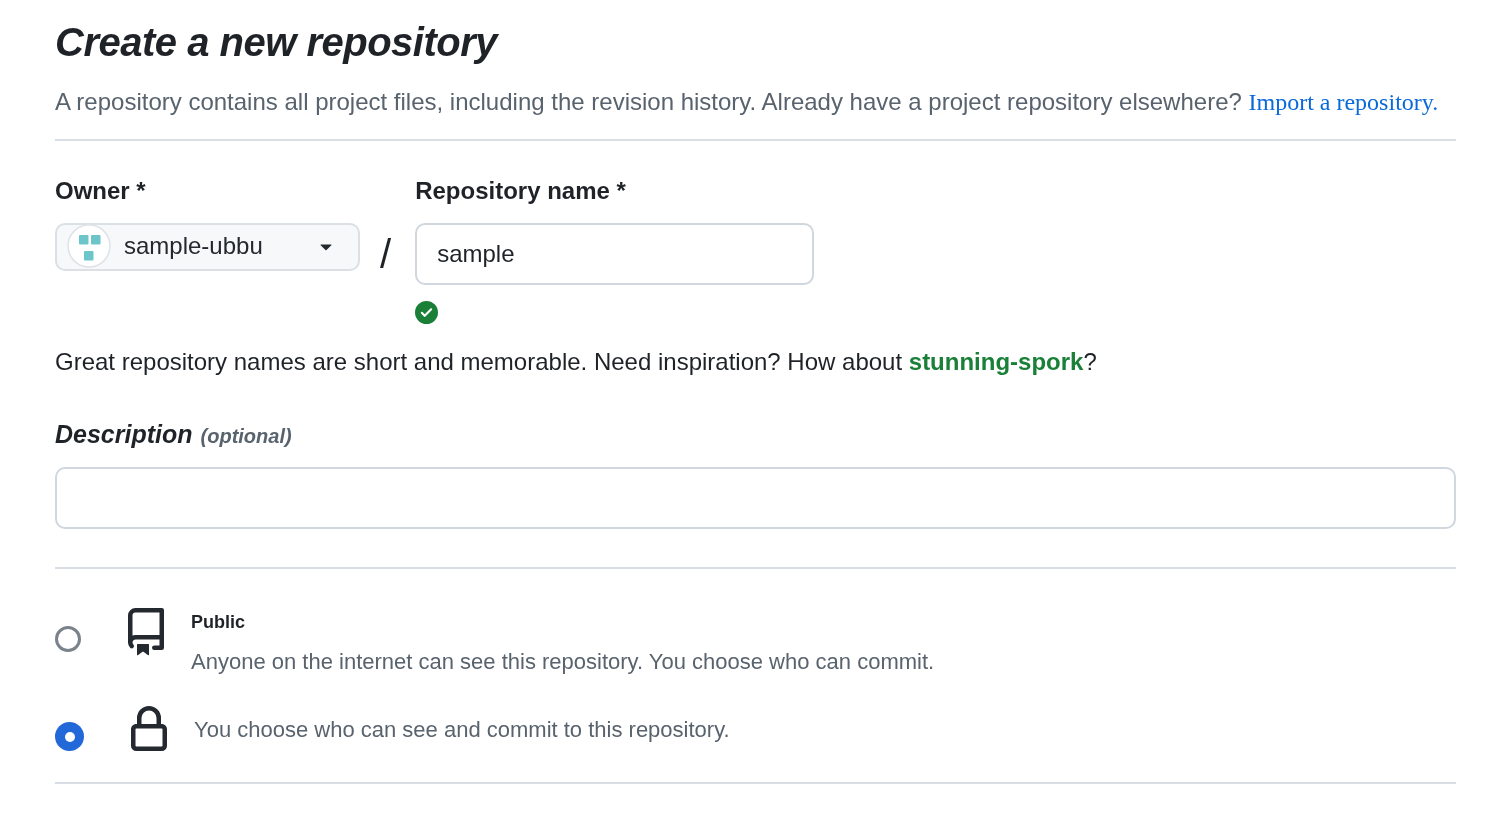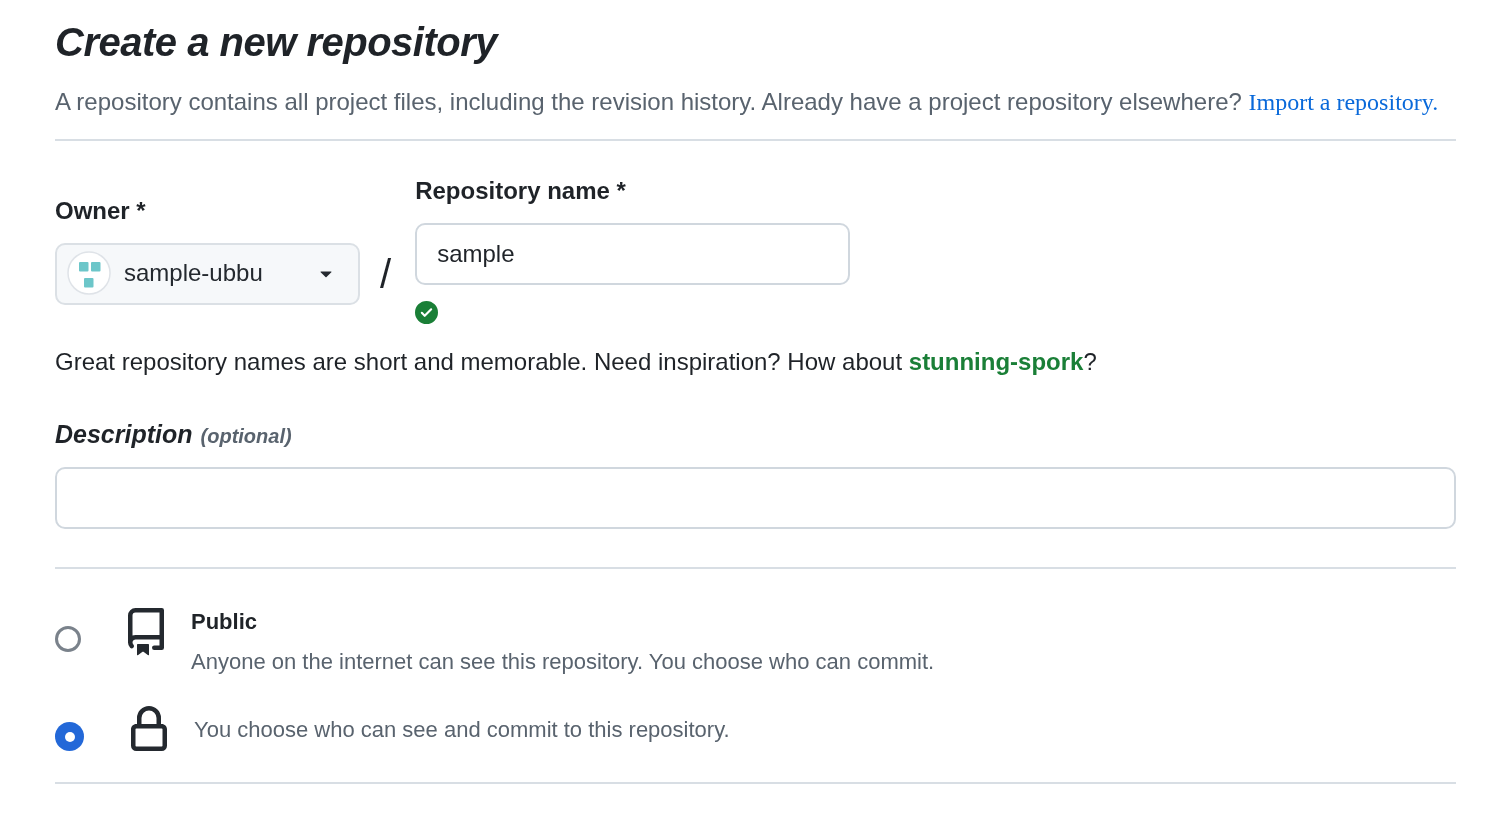--- a/index.html
+++ b/index.html
@@ -21,40 +21,40 @@
     font-family:"Liberation Sans","DejaVu Sans",sans-serif;
   }
   .page{padding:20px 40px 0 55px;}
 
   .page-title{margin:0;font-size:40px;font-weight:700;letter-spacing:-0.5px;color:var(--text-primary);font-style:italic;}
   .subtitle{margin:14px 0 0;font-size:24px;line-height:45px;color:var(--text-muted);}
   .subtitle a{color:var(--link-blue);text-decoration:none;font-family:Liberation Serif, serif;}
 
   hr.divider{border:none;border-top:2px solid var(--divider);margin:14px 0 0;}
 
-  .name-row{display:flex;align-items:center;margin-top:36px;}
+  .name-row{display:flex;align-items:flex-start;margin-top:36px;}
   .field-label{display:block;font-size:24px;font-weight:700;margin-bottom:18px;color:var(--text-primary);}
 
   .owner-button{
-    display:flex;align-items:center;min-width:305px;height:62px;
+    display:flex;align-items:center;min-width:305px;height:48px;
     padding:0 20px 2px 10px;background:var(--button-bg);
     border:2px solid #dbe0e5;border-radius:10px;cursor:pointer;
     font-family:inherit;font-size:24px;color:#24292f;
   }
   .owner-name{margin-left:13px;}
   .caret{margin-left:auto;padding-left:14px;display:flex;}
 
   .slash{font-size:40px;font-weight:400;color:var(--text-primary);margin:46px 24px 0 20px;line-height:62px;}
 
   .text-input{
     height:62px;border:2px solid var(--border);border-radius:10px;
     font-family:inherit;font-size:24px;color:var(--text-primary);
     padding:0 20px;background:#fff;outline:none;
   }
-  .repo-input{width:435px;}
+  .repo-input{width:399px;}
 
   .availability{display:flex;align-items:center;gap:10px;margin-top:16px;
     font-size:22px;font-weight:700;color:var(--success-green);}
 
   .hint{margin:24px 0 17px;font-size:24px;color:var(--text-primary);}
   .hint a{color:var(--success-green);font-weight:700;text-decoration:none;}
 
   .desc-label{margin-top:44px;font-size:25px;font-style:italic;}
   .desc-label .main{font-weight:700;color:var(--text-primary);}
   .desc-label .opt{font-size:20px;font-weight:700;color:var(--text-muted);margin-left:8px;}
@@ -70,21 +70,21 @@
     border:3px solid #7a828b;background:#fff;margin-top:19px;position:relative;
   }
   .radio.checked{width:29px;height:29px;border:none;background:var(--radio-selected);margin-top:17px;}
   .radio.checked::after{
     content:"";position:absolute;top:50%;left:50%;transform:translate(-50%,-50%);
     width:10px;height:10px;border-radius:50%;background:#fff;
   }
   .option-icon{margin-left:41px;width:48px;display:flex;justify-content:center;margin-top:1px;}
   .option-icon svg{fill:#24292f;}
   .option-text{margin-left:21px;}
-  .option-title{font-size:22px;font-weight:700;line-height:30px;color:var(--text-primary);}
+  .option-title{font-size:18px;font-weight:700;line-height:30px;color:var(--text-primary);}
   .option-desc{font-size:22px;color:var(--text-muted);margin-top:12px;line-height:26px;}
 </style>
 </head>
 <body>
 
 <div class="page">
 
   <h1 class="page-title">Create a new repository</h1>
 
   <p class="subtitle"><span>A repository contains all project files, including the revision history. Already have a project repository elsewhere?</span>

